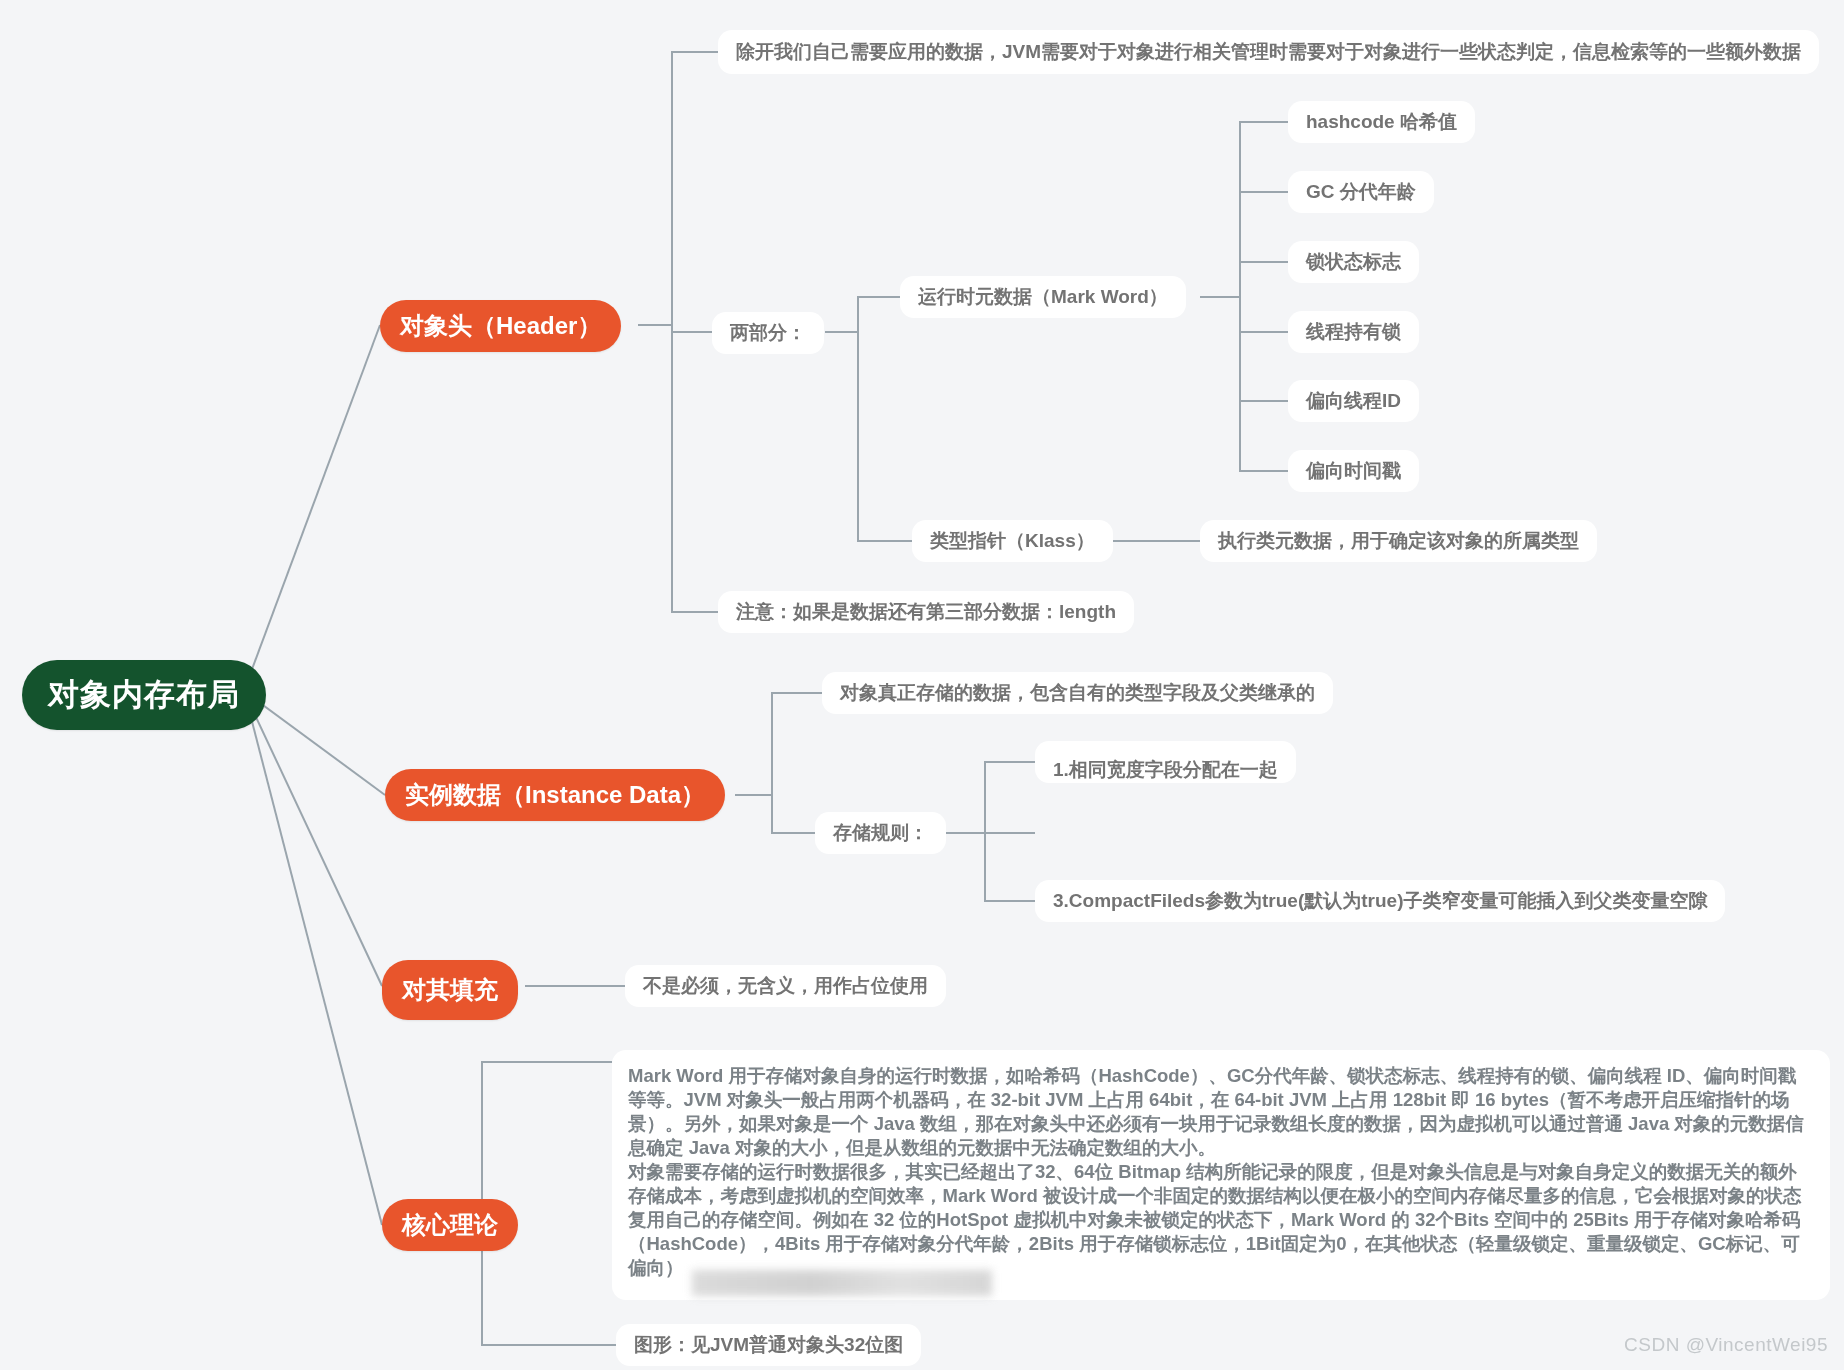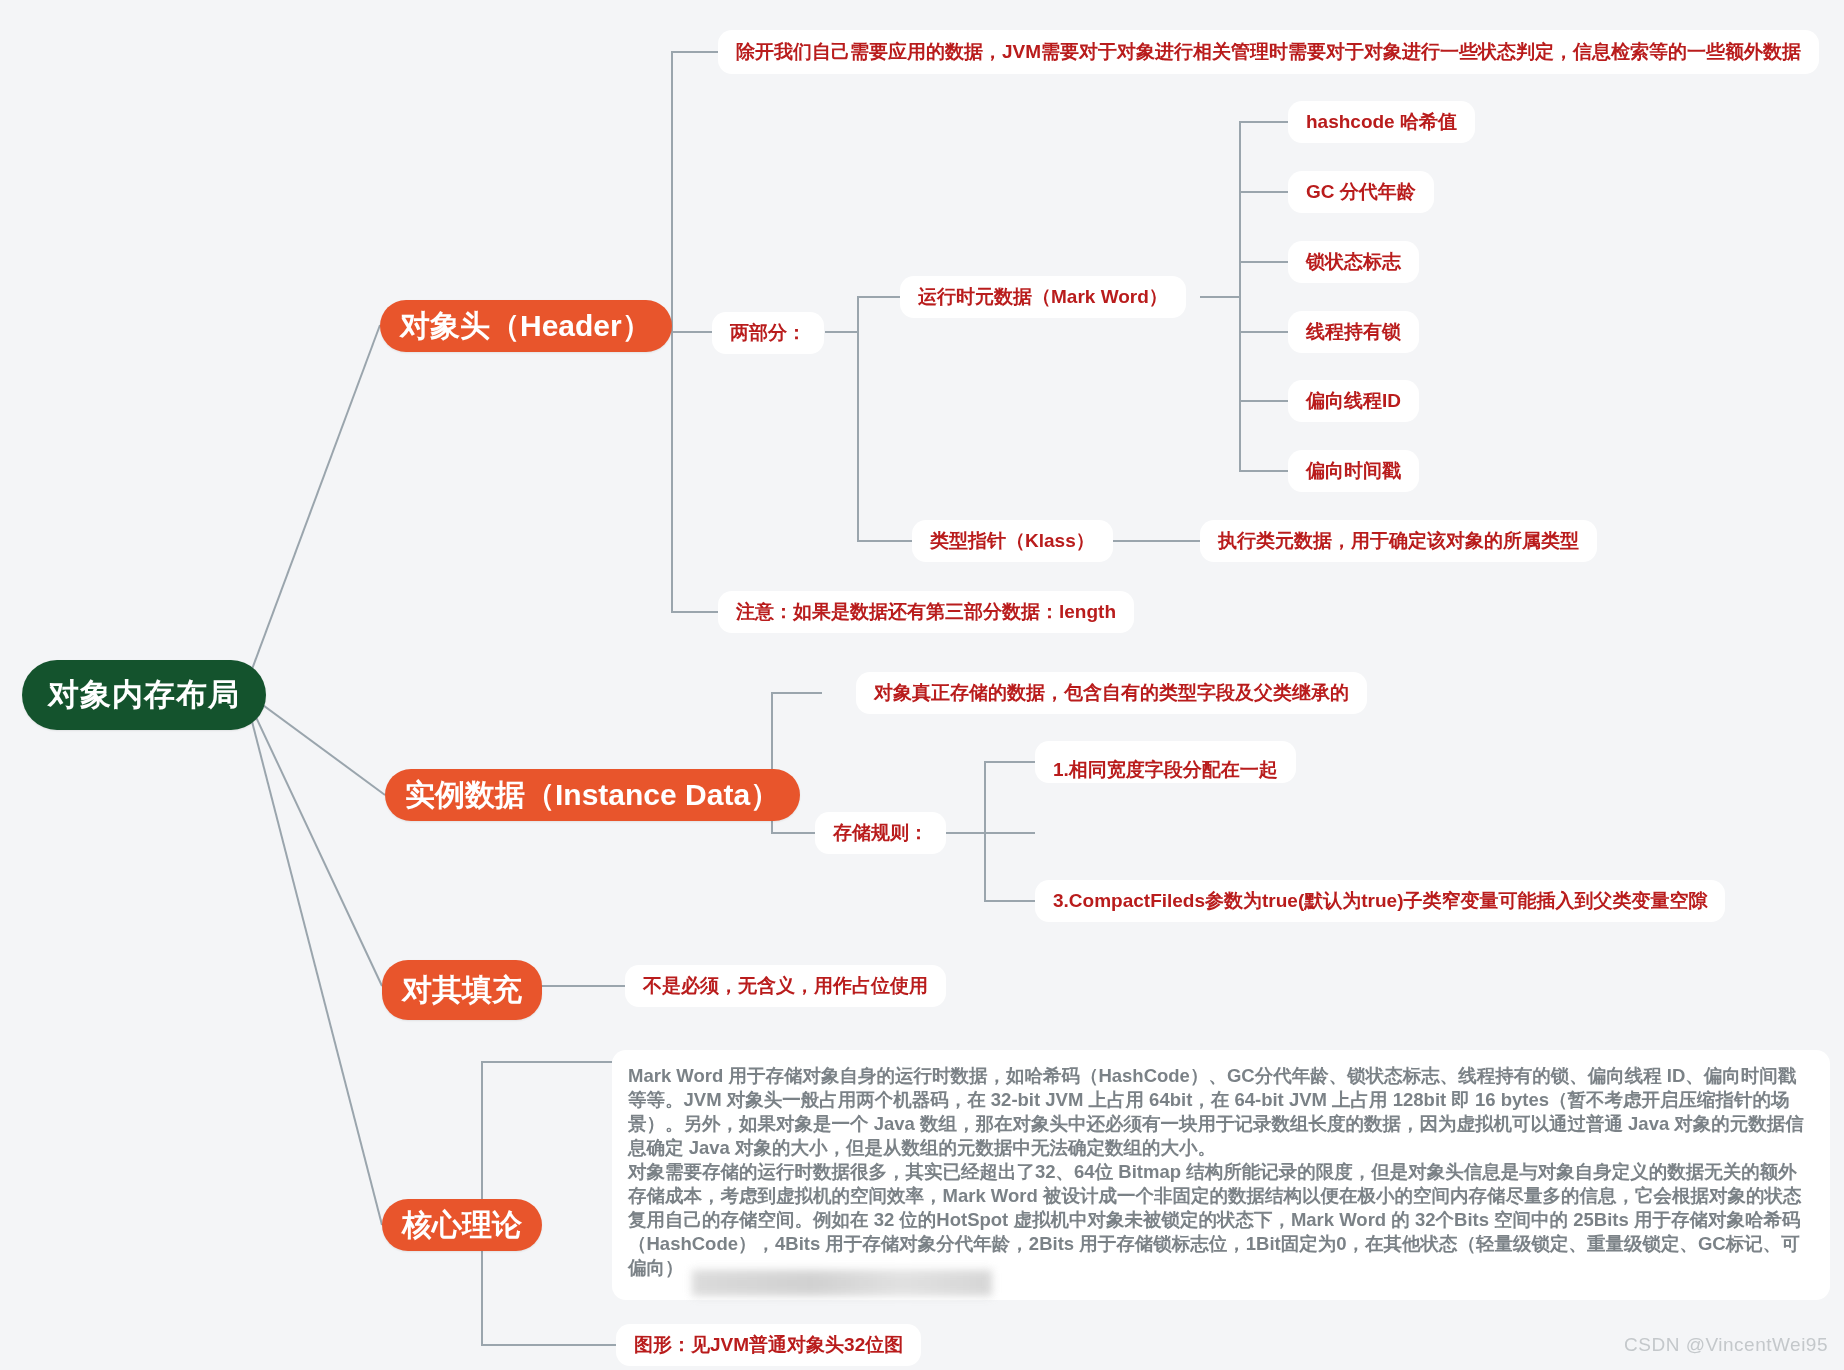--- a/index.html
+++ b/index.html
@@ -47,30 +47,30 @@
     letter-spacing: 1px;
     box-shadow: 0 1px 2px rgba(0,0,0,0.08);
   }
 
   
   .branch {
     background: #e8552c;
     border-radius: 26px;
     color: #ffffff;
     font-weight: bold;
-    font-size: 30px;
+    font-size: 24px;
     padding: 0 20px;
     box-shadow: 0 1px 2px rgba(0,0,0,0.08);
   }
 
   
   .pill {
     background: #ffffff;
     border-radius: 14px;
-    color: #b91c1c;
+    color: #737373;
     font-size: 19px;
     font-weight: bold;
     padding: 0 18px;
     white-space: nowrap;
   }
 
   
   .para {
     position: absolute;
     background: #ffffff;
@@ -191,21 +191,21 @@
   </div>
 
   <div class="node pill" style="left:718px; top:591px; height:42px;">
     <span>注意：如果是数据还有第三部分数据：length</span>
   </div>
 
   <div class="node branch" style="left:385px; top:769px; height:52px;">
     <span>实例数据（Instance Data）</span>
   </div>
 
-  <div class="node pill" style="left:856px; top:672px; height:42px;text-align:right;">
+  <div class="node pill" style="left:822px; top:672px; height:42px;text-align:right;">
     <span>对象真正存储的数据，包含自有的类型字段及父类继承的</span>
   </div>
 
   <div class="node pill" style="left:815px; top:812px; height:42px;">
     <span>存储规则：</span>
   </div>
 
   <div class="node pill" style="left:1035px; top:741px; height:42px;align-items:flex-end;">
     <span>1.相同宽度字段分配在一起</span>
   </div>

